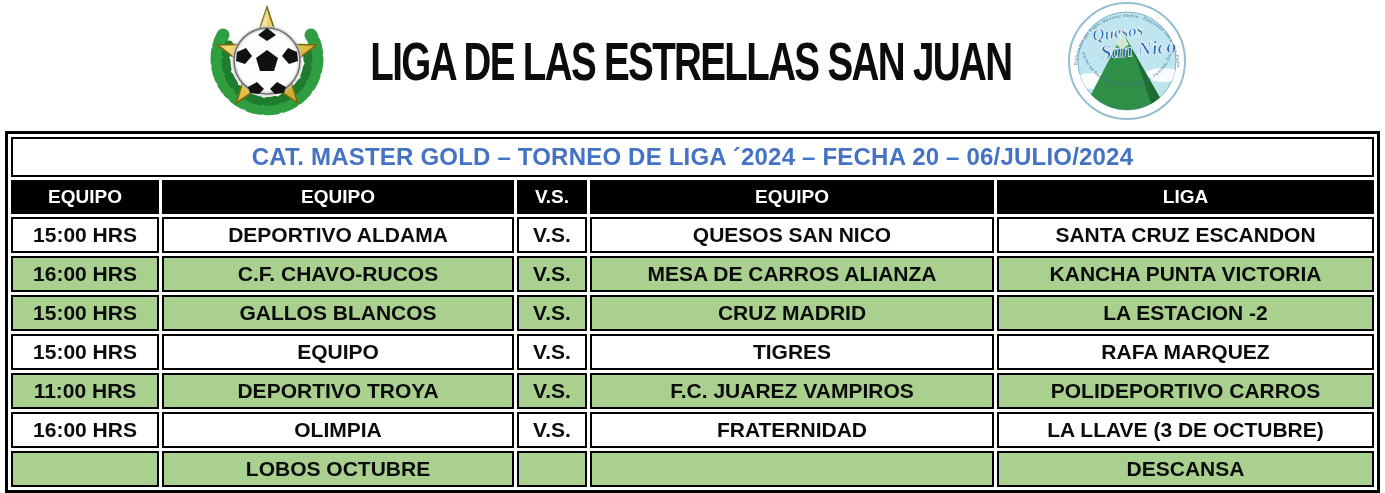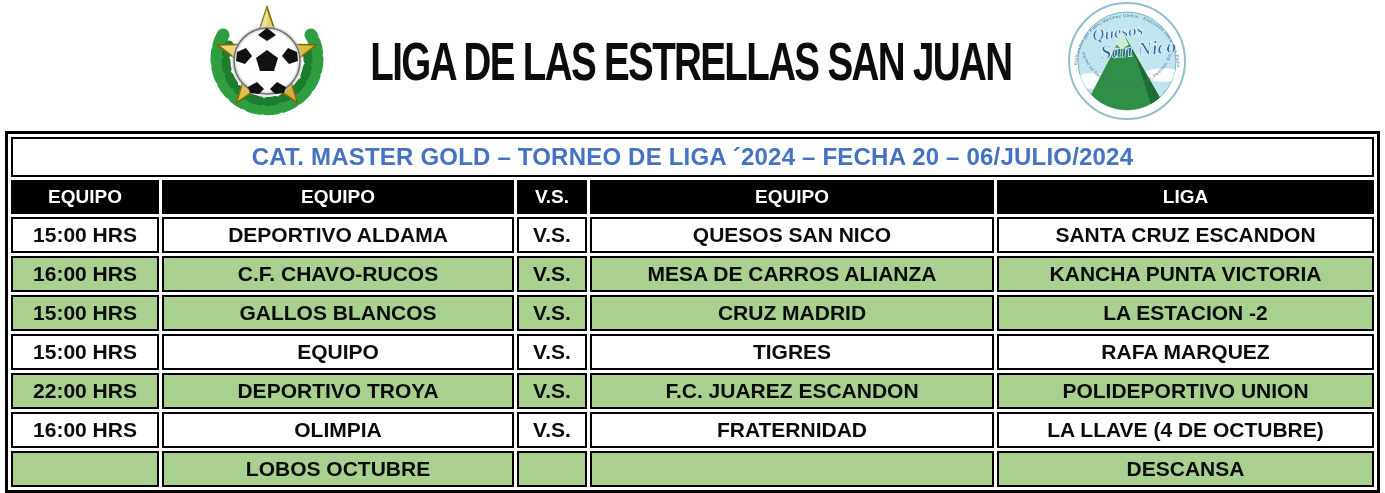--- a/index.html
+++ b/index.html
@@ -149,32 +149,32 @@
         <td>LA ESTACION -2</td>
       </tr>
       <tr>
         <td>15:00 HRS</td>
         <td>EQUIPO</td>
         <td>V.S.</td>
         <td>TIGRES</td>
         <td>RAFA MARQUEZ</td>
       </tr>
       <tr class="hl">
-        <td>22:00 HRS</td>
+        <td>11:00 HRS</td>
         <td>DEPORTIVO TROYA</td>
         <td>V.S.</td>
-        <td>F.C. JUAREZ ESCANDON</td>
-        <td>POLIDEPORTIVO UNION</td>
+        <td>F.C. JUAREZ VAMPIROS</td>
+        <td>POLIDEPORTIVO CARROS</td>
       </tr>
       <tr>
         <td>16:00 HRS</td>
         <td>OLIMPIA</td>
         <td>V.S.</td>
         <td>FRATERNIDAD</td>
-        <td>LA LLAVE (4 DE OCTUBRE)</td>
+        <td>LA LLAVE (3 DE OCTUBRE)</td>
       </tr>
       <tr class="hl">
         <td></td>
         <td>LOBOS OCTUBRE</td>
         <td></td>
         <td></td>
         <td>DESCANSA</td>
       </tr>
     </tbody>
   </table>

